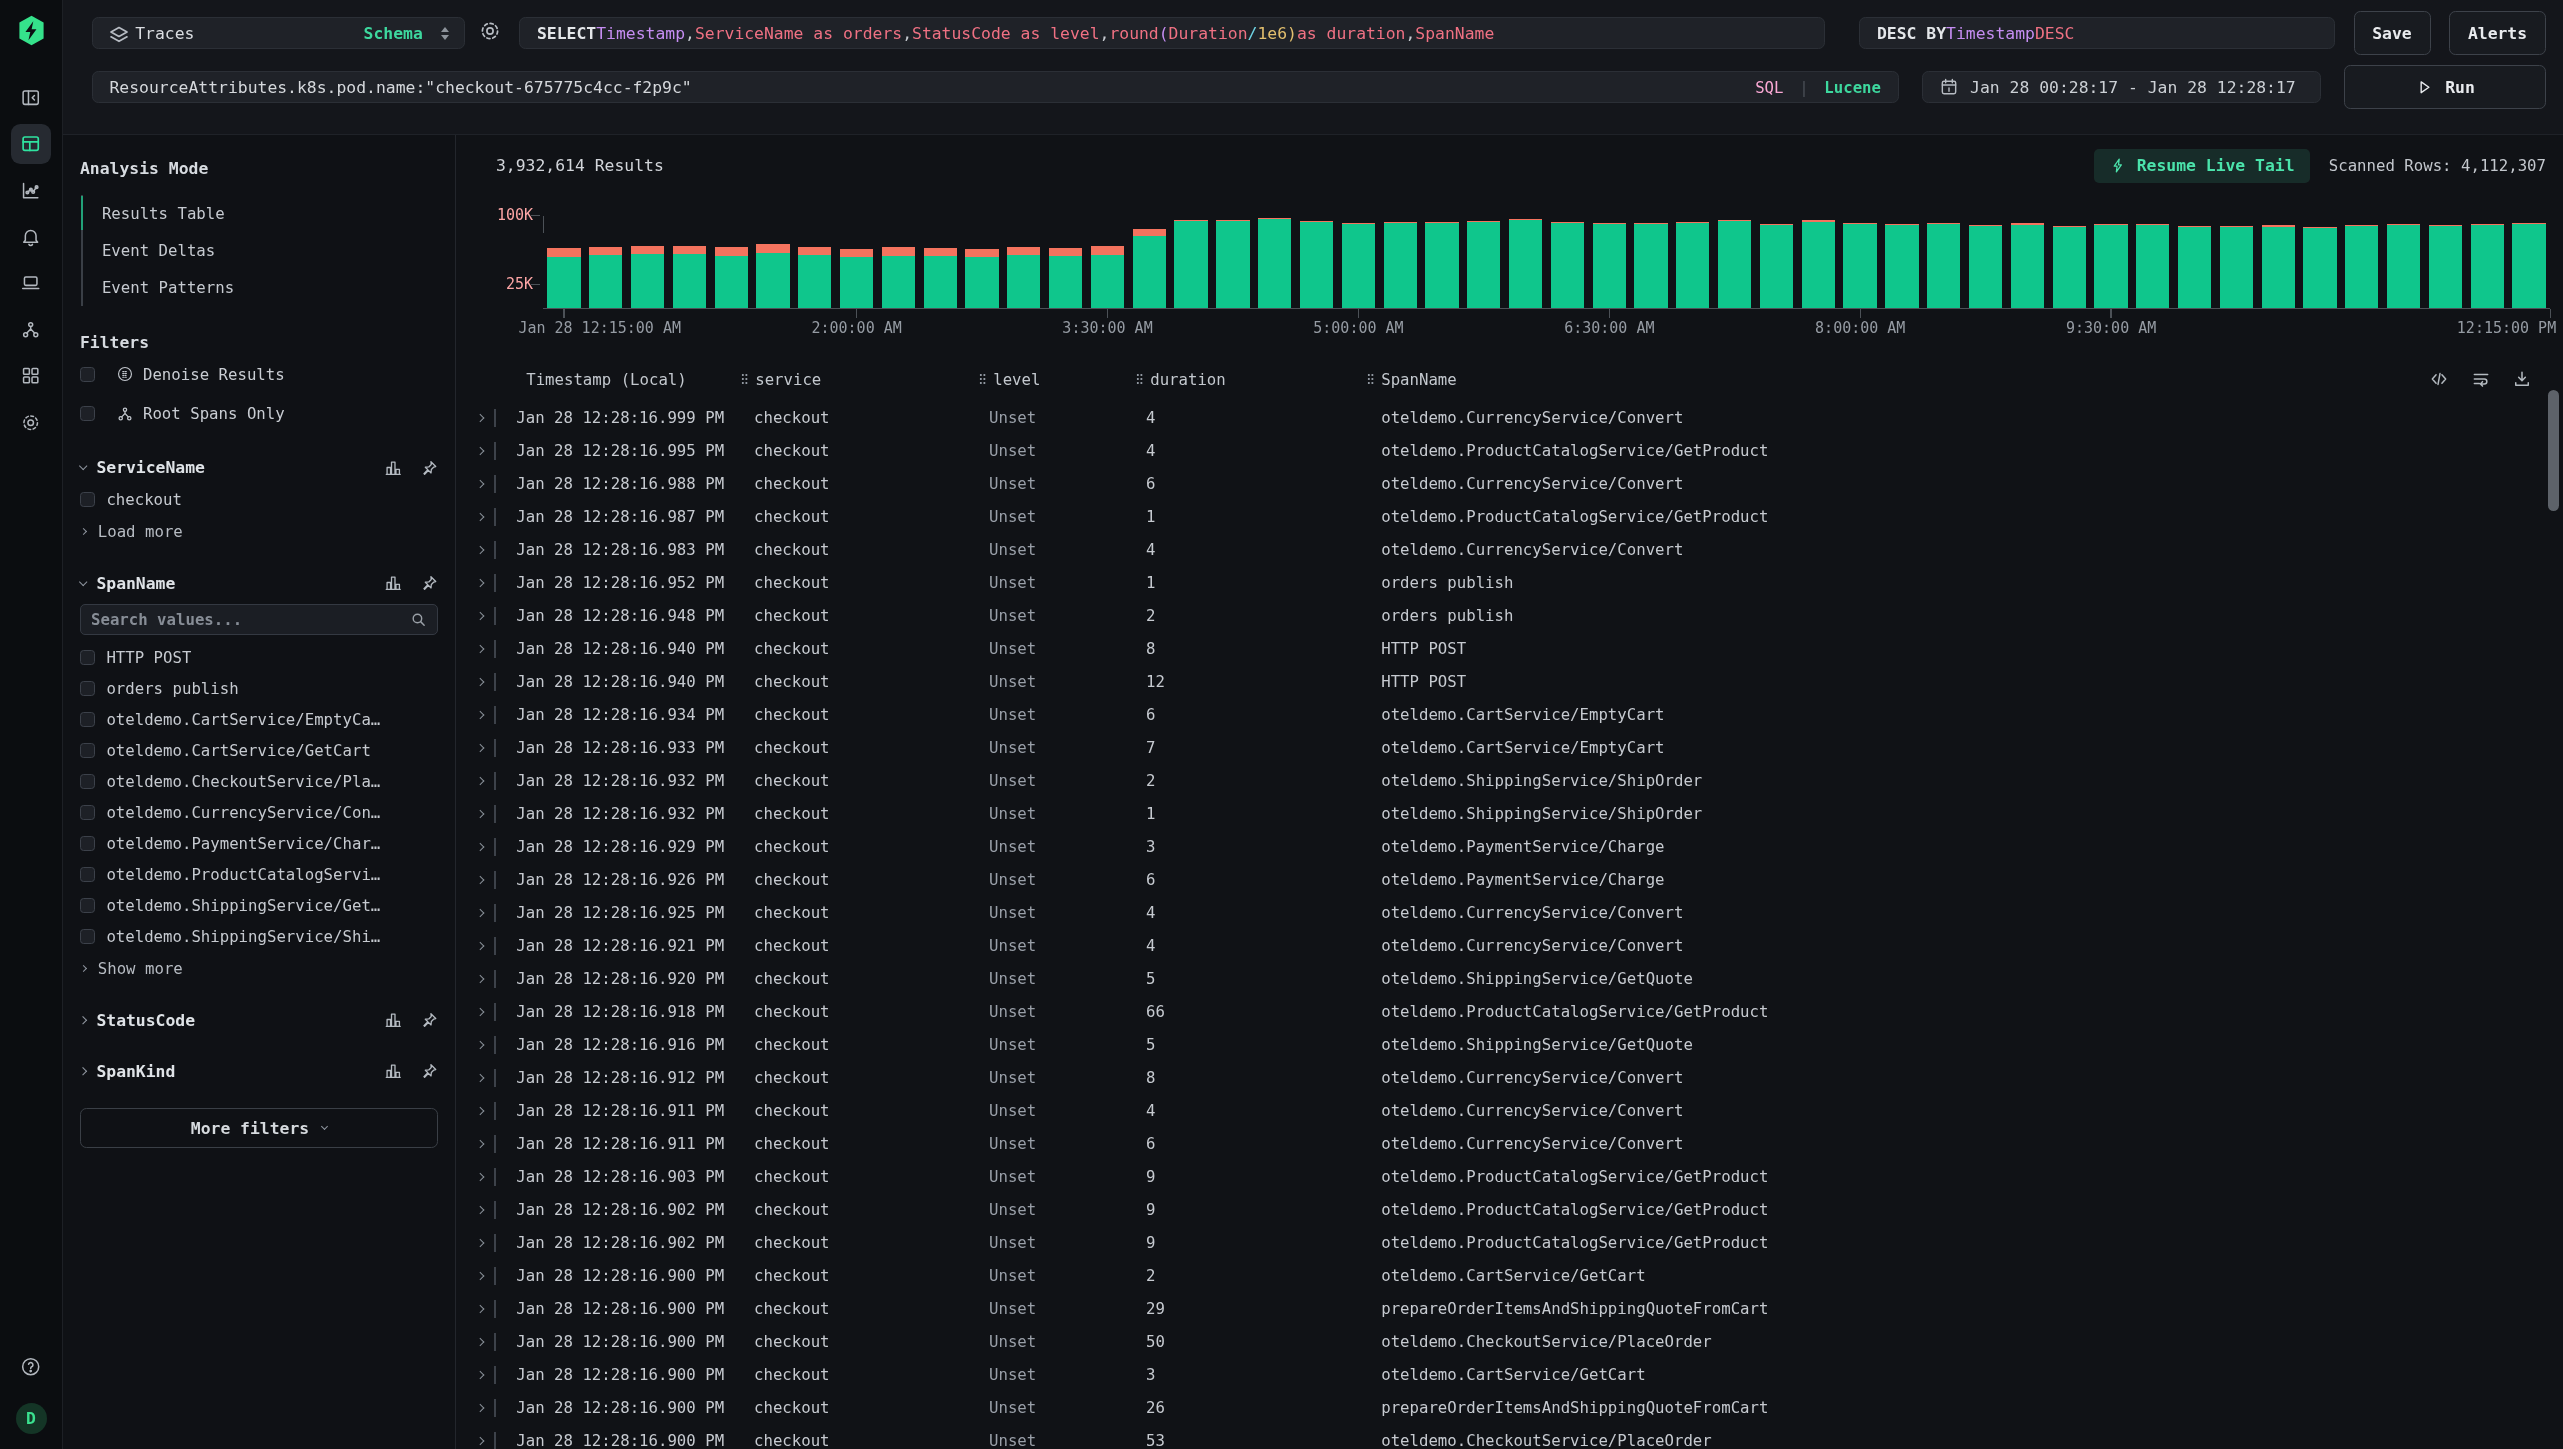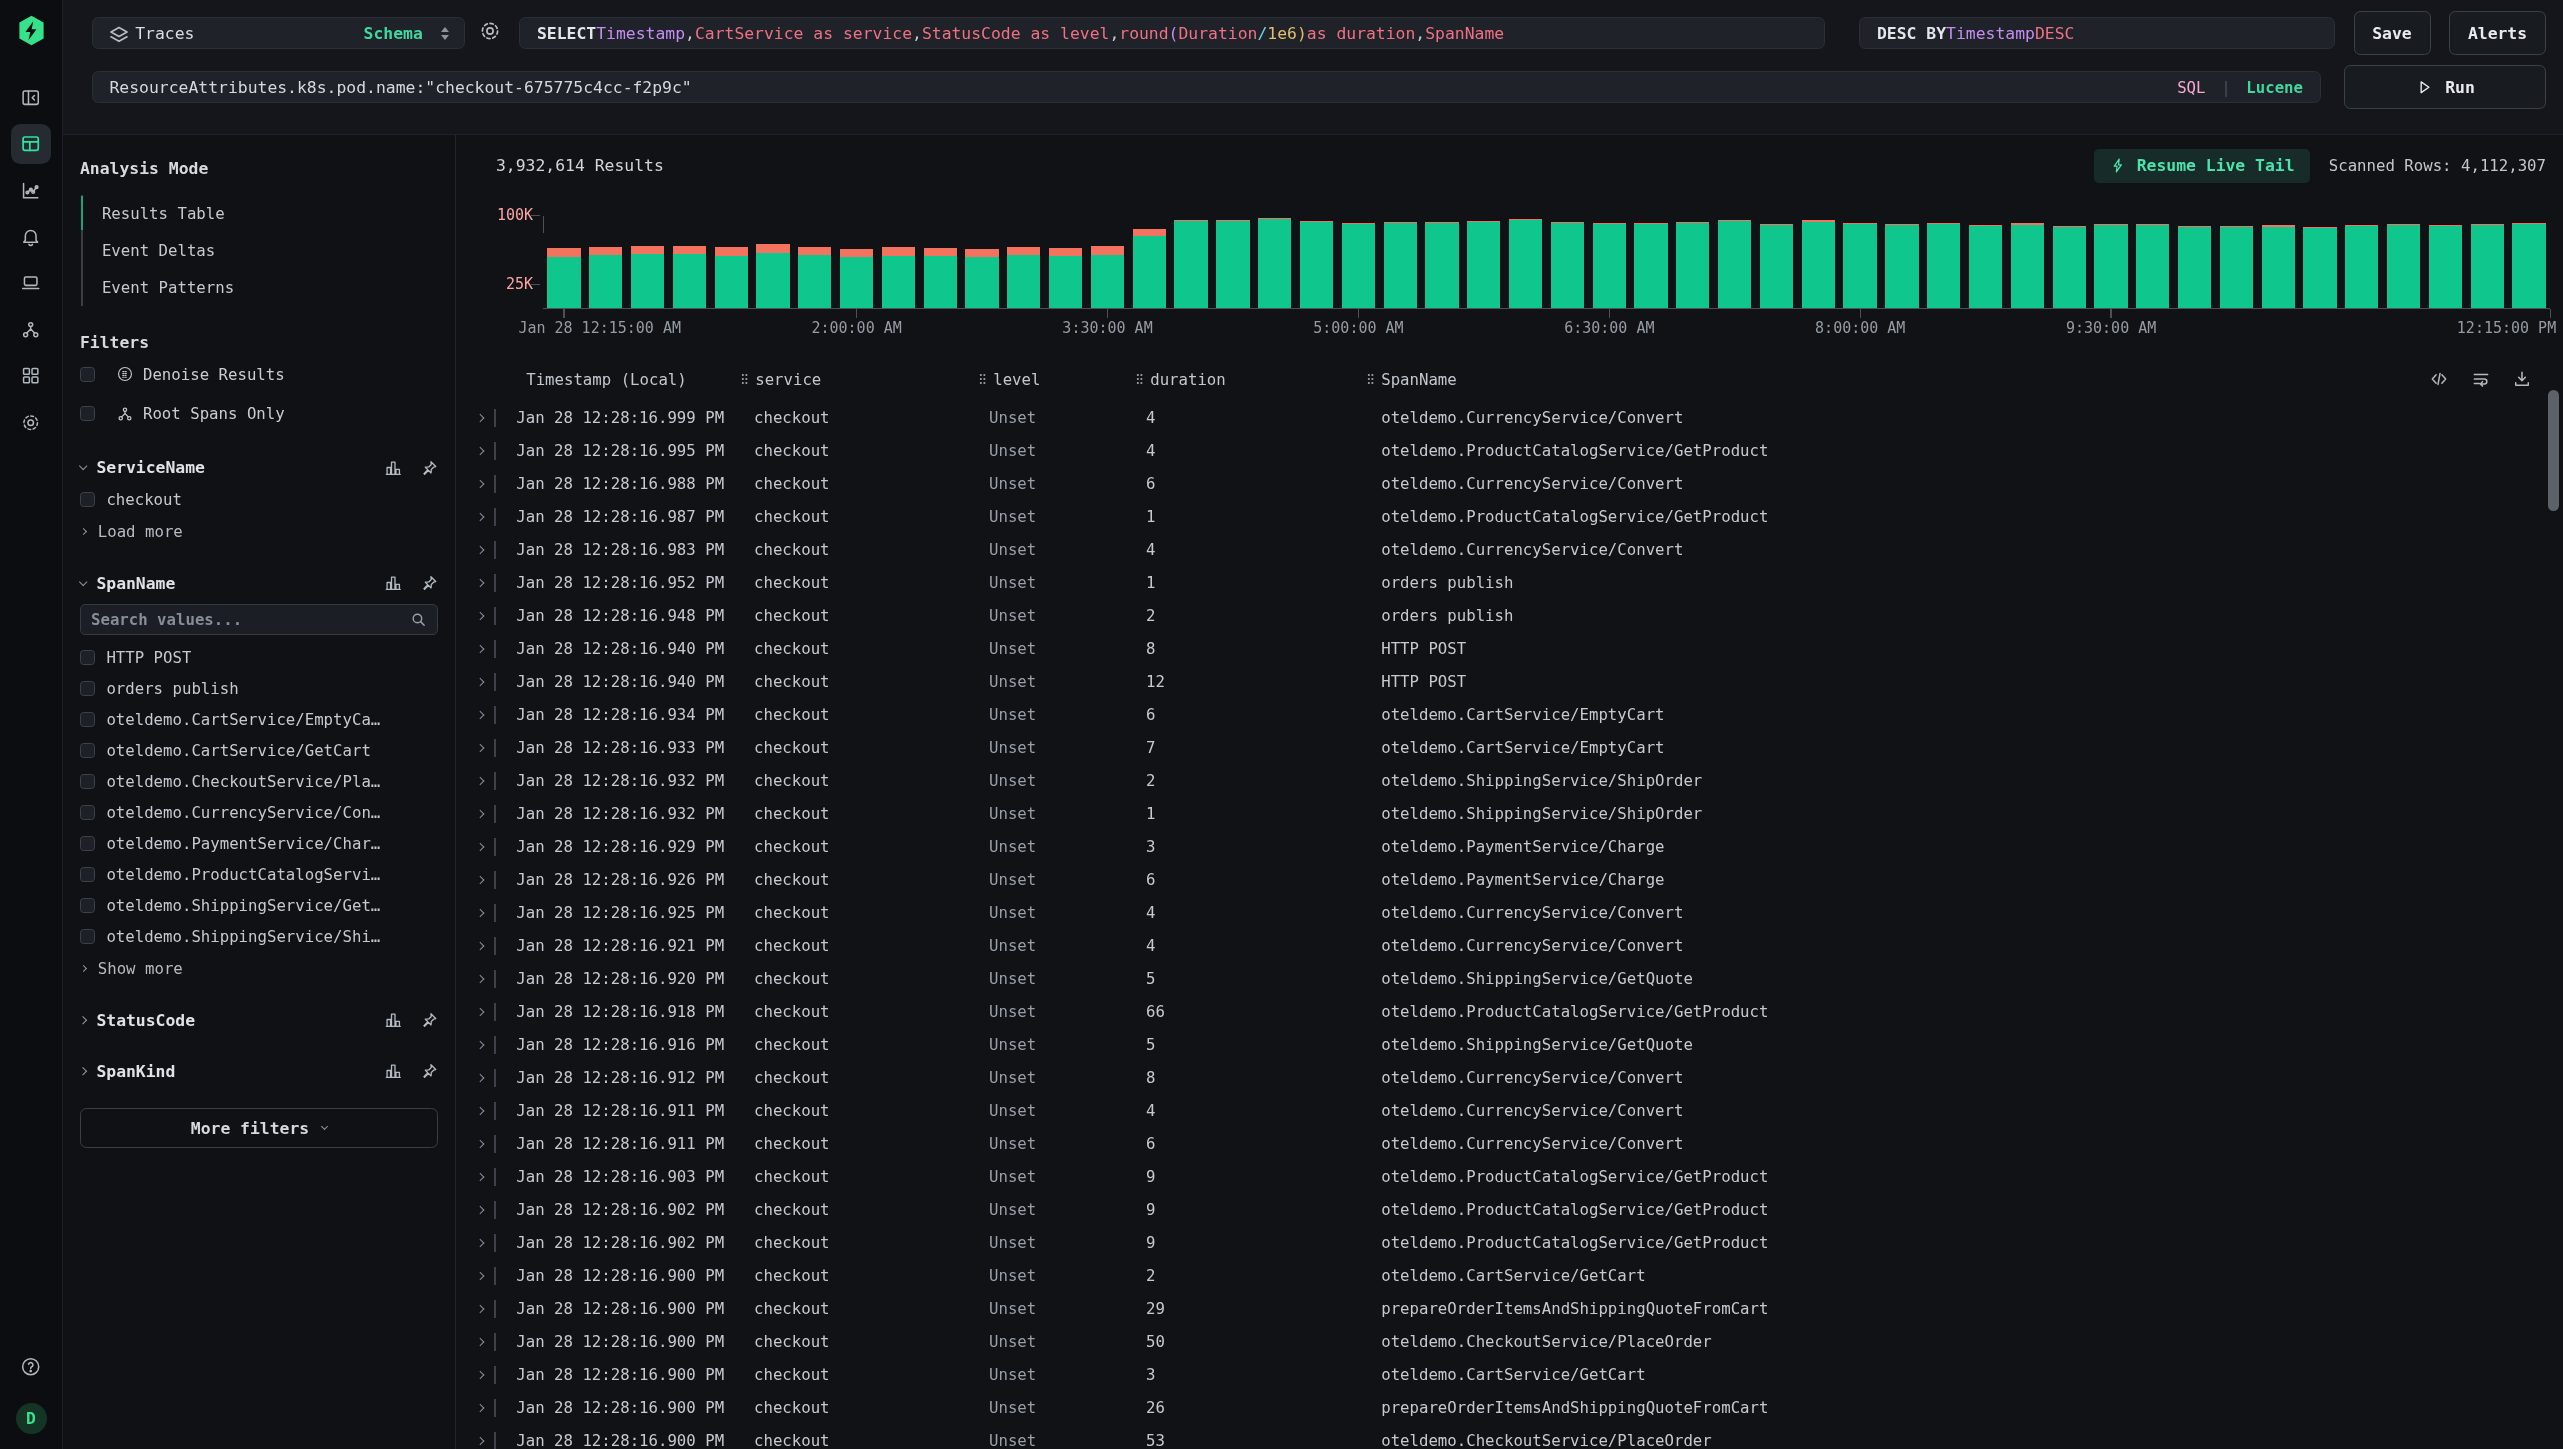--- a/index.html
+++ b/index.html
@@ -250,21 +250,21 @@
       <span class="gearbtn">
           <svg viewBox="0 0 24 24" fill="none" stroke="currentColor" stroke-linecap="round" stroke-linejoin="round" stroke-width="1.7">
             <circle cx="12" cy="12" r="3.1"></circle>
             <circle cx="12" cy="12" r="7.6" stroke-dasharray="3.1 2.85"></circle>
           </svg>
         </span>
       <div class="box sql-box" id="sql-select">
           <span class="tk-kw">SELECT </span>
           <span class="tk-fld">Timestamp</span>
           <span class="tk-pl">, </span>
-          <span class="tk-sal">CartService as service</span>
+          <span class="tk-sal">ServiceName as orders</span>
           <span class="tk-pl">, </span>
           <span class="tk-sal">StatusCode as level</span>
           <span class="tk-pl">, </span>
           <span class="tk-sal">round</span>
           <span class="tk-pp">(</span>
           <span class="tk-sal">Duration </span>
           <span class="tk-op">/ </span>
           <span class="tk-num">1e6</span>
           <span class="tk-py">)</span>
           <span class="tk-sal"> as duration</span>
@@ -280,20 +280,29 @@
       <button class="tbtn alerts">Alerts</button>
     </div>
     <div class="trow trow2">
       <div class="box search-box">
         <span class="search-text">ResourceAttributes.k8s.pod.name:"checkout-675775c4cc-f2p9c"</span>
         <span class="lang">
           <span class="sql">SQL</span>
           <span class="bar">|</span>
           <span class="lucene">Lucene</span>
         </span>
+      </div>
+      <div class="box date-box">
+        <span>
+            <svg viewBox="0 0 24 24" fill="none" stroke="currentColor" stroke-linecap="round" stroke-linejoin="round" stroke-width="1.7">
+              <rect x="4" y="5" width="16" height="15" rx="2"></rect>
+              <path d="M8 3v4M16 3v4M4 9.5h16M12 13v4"></path>
+            </svg>
+          </span>
+        <span>Jan 28 00:28:17 - Jan 28 12:28:17</span>
       </div>
       <button class="tbtn run-btn">
         <span style="width:18.5px;height:18.5px">
             <svg viewBox="0 0 24 24" fill="none" stroke="currentColor" stroke-linecap="round" stroke-linejoin="round" stroke-width="1.8">
               <path d="M8 5l10 7-10 7z"></path>
             </svg>
           </span>
         <span>Run</span>
       </button>
     </div>

